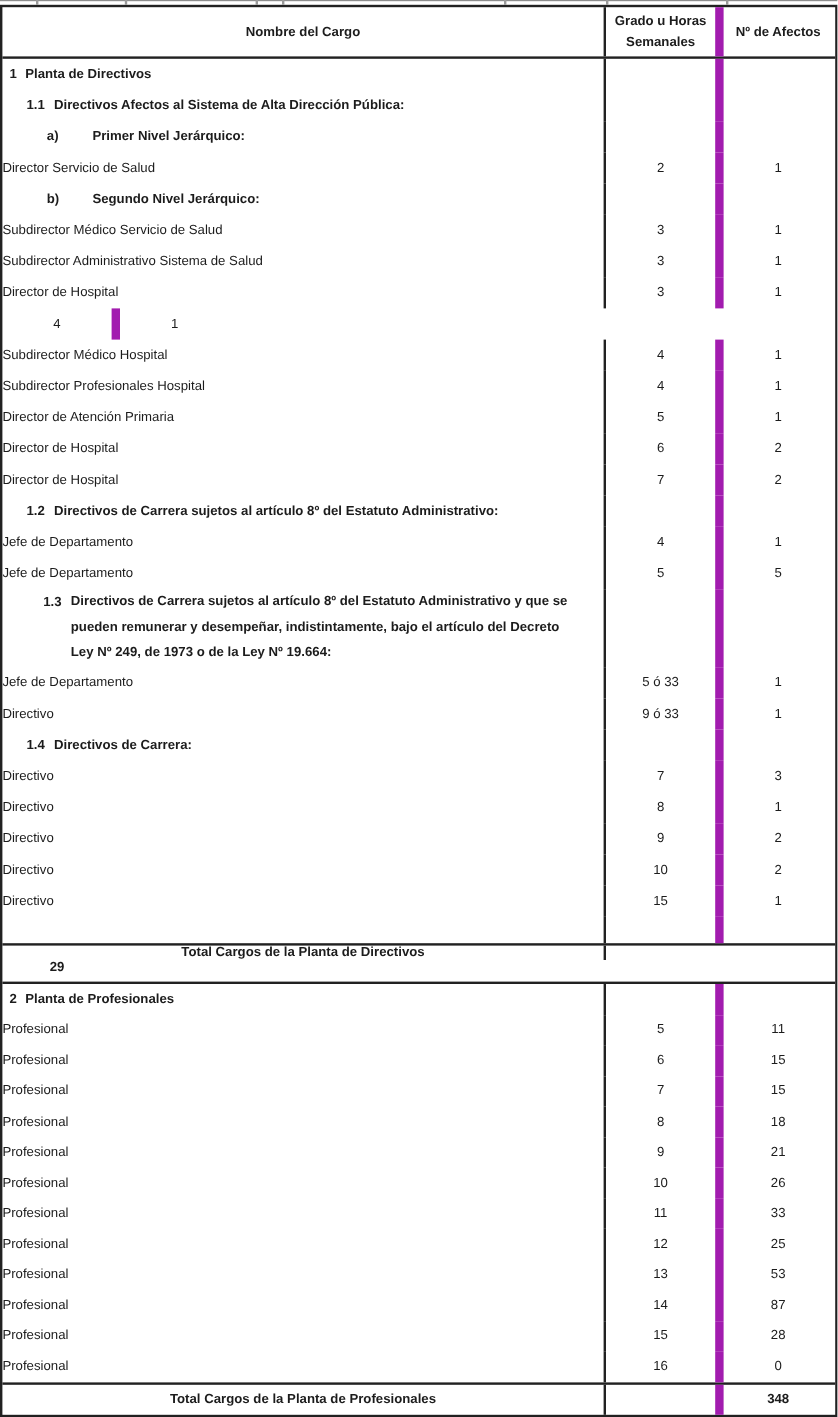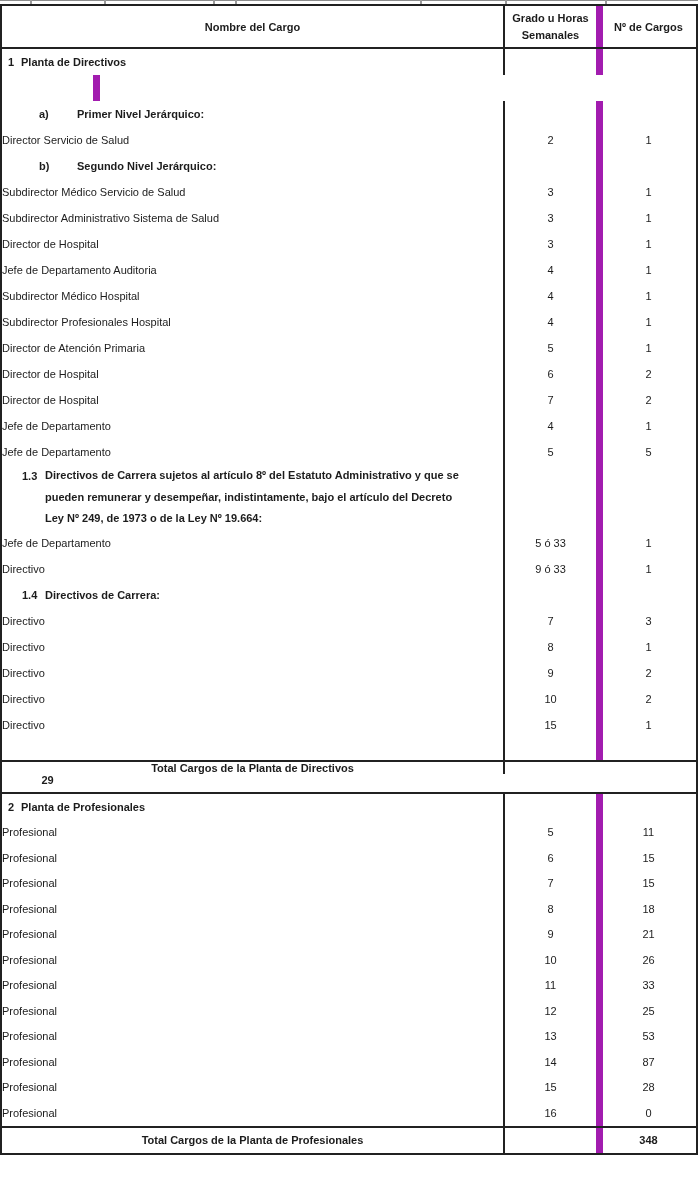--- a/index.html
+++ b/index.html
@@ -41,21 +41,21 @@
 
   .row.h1 .c1, .row.h2 .c1, .row.h3 .c1, .row.para .c1 { font-weight: bold; }
   .row.h1 .c1 { padding-left: 6px; }
   .row.h1 .num { width: 13px; flex: none; }
   .row.h2 .c1 { padding-left: 20px; }
   .row.h2 .num { width: 23px; flex: none; }
   .row.h3 .c1 { padding-left: 37px; }
   .row.h3 .num { width: 38px; flex: none; }
   .row.item .c1 { }
 
-  .row.para .c1 { padding-left: 20px; align-items: center; }
+  .row.para .c1 { padding-left: 34px; align-items: center; }
   .row.para .num { width: 23px; flex: none; align-self: flex-start; padding-top: 1px; line-height: 21.5px; }
   .row.para .lines { line-height: 21.5px; }
 
   
   .row.total { border-top: 2px solid #212121; font-weight: bold; }
   .row.total.t1 { height: 34px; border-bottom: 2px solid #212121; flex-direction: column; }
   .row.total.t2 { height: 27px; }
   .row.total .c1 { justify-content: center; }
 </style>
 </head>
@@ -73,33 +73,37 @@
 </div>
 
 <div class="doc-table">
 
   <div class="row hdr">
     <div class="c1">Nombre del Cargo</div>
     <div class="c2">
       <span>Grado u Horas</span>
       <span>Semanales</span>
     </div>
-    <div class="c3">Nº de Cargos</div>
+    <div class="c3">Nº de Afectos</div>
   </div>
 
   <div class="sec sec1">
       <div class="row h1">
         <div class="c1">
           <span class="num">1</span>
           <span class="txt">Planta de Directivos</span>
         </div>
         <div class="c2"></div>
         <div class="c3"></div>
       </div>
       <div class="row h2">
+        <div class="c1">
+          <span class="num">1.1</span>
+          <span class="txt">Directivos Afectos al Sistema de Alta Dirección Pública:</span>
+        </div>
         <div class="c2"></div>
         <div class="c3"></div>
       </div>
       <div class="row h3">
         <div class="c1">
           <span class="num">a)</span>
           <span class="txt">Primer Nivel Jerárquico:</span>
         </div>
         <div class="c2"></div>
         <div class="c3"></div>
@@ -134,23 +138,20 @@
         <div class="c3">1</div>
       </div>
       <div class="row item">
         <div class="c1">
           <span class="txt">Director de Hospital</span>
         </div>
         <div class="c2">3</div>
         <div class="c3">1</div>
       </div>
       <div class="row item">
-        <div class="c1">
-          <span class="txt">Jefe de Departamento Auditoria</span>
-        </div>
         <div class="c2">4</div>
         <div class="c3">1</div>
       </div>
       <div class="row item">
         <div class="c1">
           <span class="txt">Subdirector Médico Hospital</span>
         </div>
         <div class="c2">4</div>
         <div class="c3">1</div>
       </div>
@@ -174,20 +175,28 @@
         </div>
         <div class="c2">6</div>
         <div class="c3">2</div>
       </div>
       <div class="row item">
         <div class="c1">
           <span class="txt">Director de Hospital</span>
         </div>
         <div class="c2">7</div>
         <div class="c3">2</div>
+      </div>
+      <div class="row h2">
+        <div class="c1">
+          <span class="num">1.2</span>
+          <span class="txt">Directivos de Carrera sujetos al artículo 8º del Estatuto Administrativo:</span>
+        </div>
+        <div class="c2"></div>
+        <div class="c3"></div>
       </div>
       <div class="row item">
         <div class="c1">
           <span class="txt">Jefe de Departamento</span>
         </div>
         <div class="c2">4</div>
         <div class="c3">1</div>
       </div>
       <div class="row item">
         <div class="c1">

